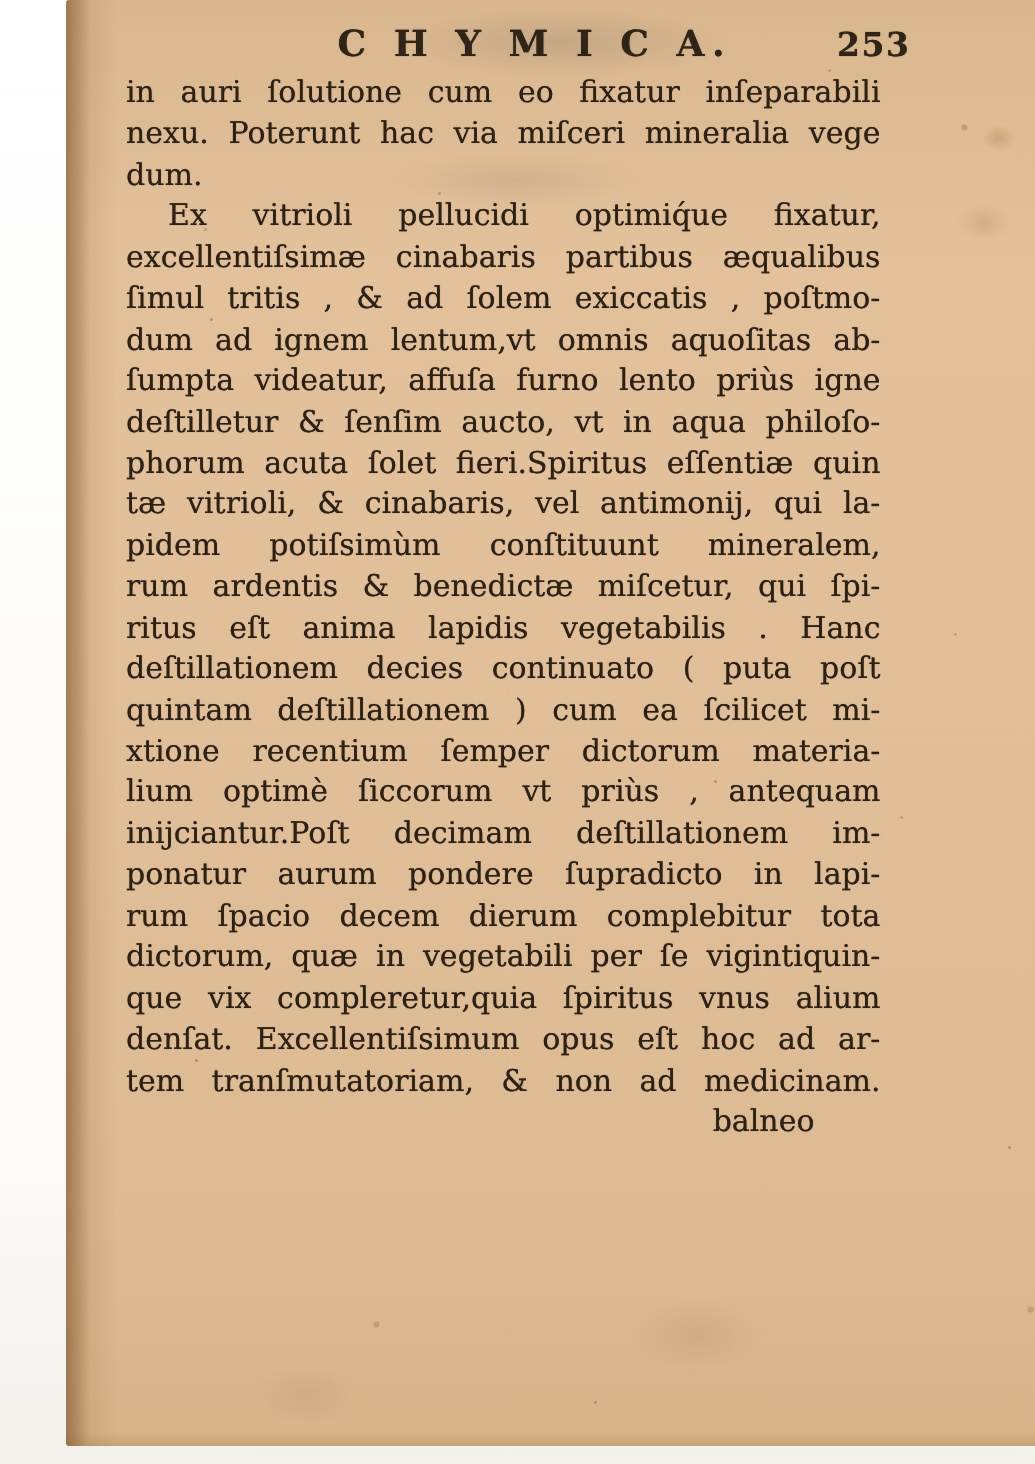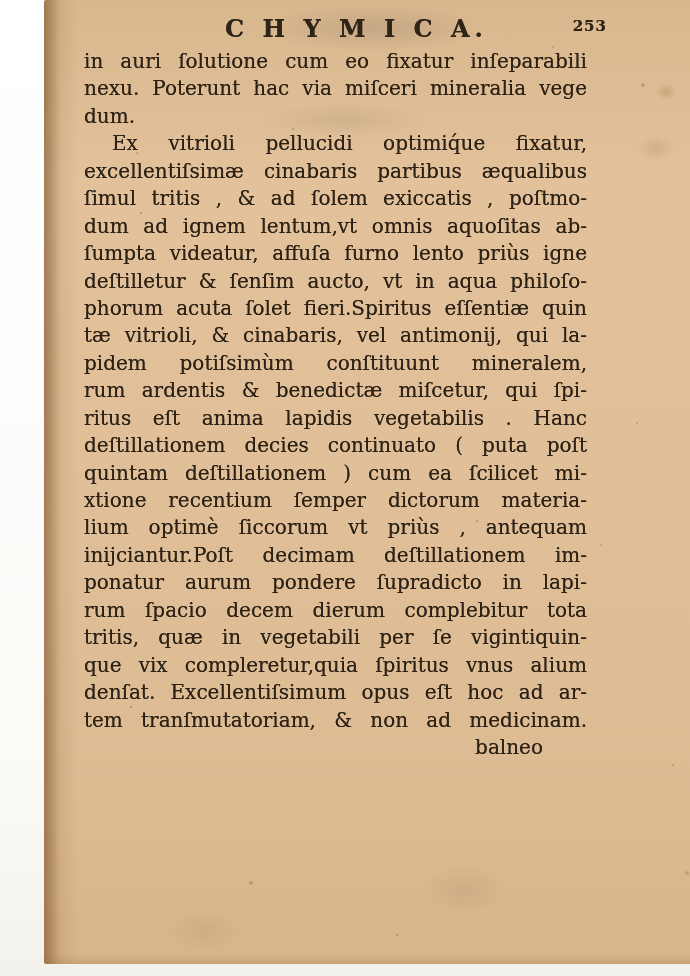--- a/index.html
+++ b/index.html
@@ -88,21 +88,21 @@
     font-size: 24px;
     font-weight: bold;
     letter-spacing: 5px;
     white-space: nowrap;
     text-shadow: 0 0 0.6px rgba(46,36,24,0.8);
   }
   .page-number {
     position: absolute;
     right: 22px;
     top: 3px;
-    font-size: 15px;
+    font-size: 22px;
     font-weight: bold;
     letter-spacing: 1px;
     text-shadow: 0 0 0.6px rgba(46,36,24,0.8);
   }
   
   .textblock {
     position: absolute;
     left: 40px;
     top: 48px;
     width: 503px;
@@ -157,20 +157,20 @@
       <div class="ln">pidem potiſsimùm conſtituunt mineralem,</div>
       <div class="ln">rum ardentis &amp; benedictæ miſcetur, qui ſpi-</div>
       <div class="ln">ritus eſt anima lapidis vegetabilis .  Hanc</div>
       <div class="ln">deſtillationem decies continuato ( puta poſt</div>
       <div class="ln">quintam deſtillationem ) cum ea ſcilicet mi-</div>
       <div class="ln">xtione recentium ſemper dictorum materia-</div>
       <div class="ln">lium optimè ſiccorum vt priùs , antequam</div>
       <div class="ln">inijciantur.Poſt decimam deſtillationem im-</div>
       <div class="ln">ponatur aurum pondere ſupradicto in lapi-</div>
       <div class="ln">rum ſpacio decem dierum complebitur tota</div>
-      <div class="ln">tritis, quæ in vegetabili per ſe vigintiquin-</div>
+      <div class="ln">dictorum, quæ in vegetabili per ſe vigintiquin-</div>
       <div class="ln">que vix compleretur,quia ſpiritus vnus alium</div>
       <div class="ln">denſat. Excellentiſsimum opus eſt hoc ad ar-</div>
       <div class="ln">tem tranſmutatoriam, &amp; non ad medicinam.</div>
       <div class="ln catchword">balneo</div>
     </div>
   </div>
 </div>
 
 </body></html>

